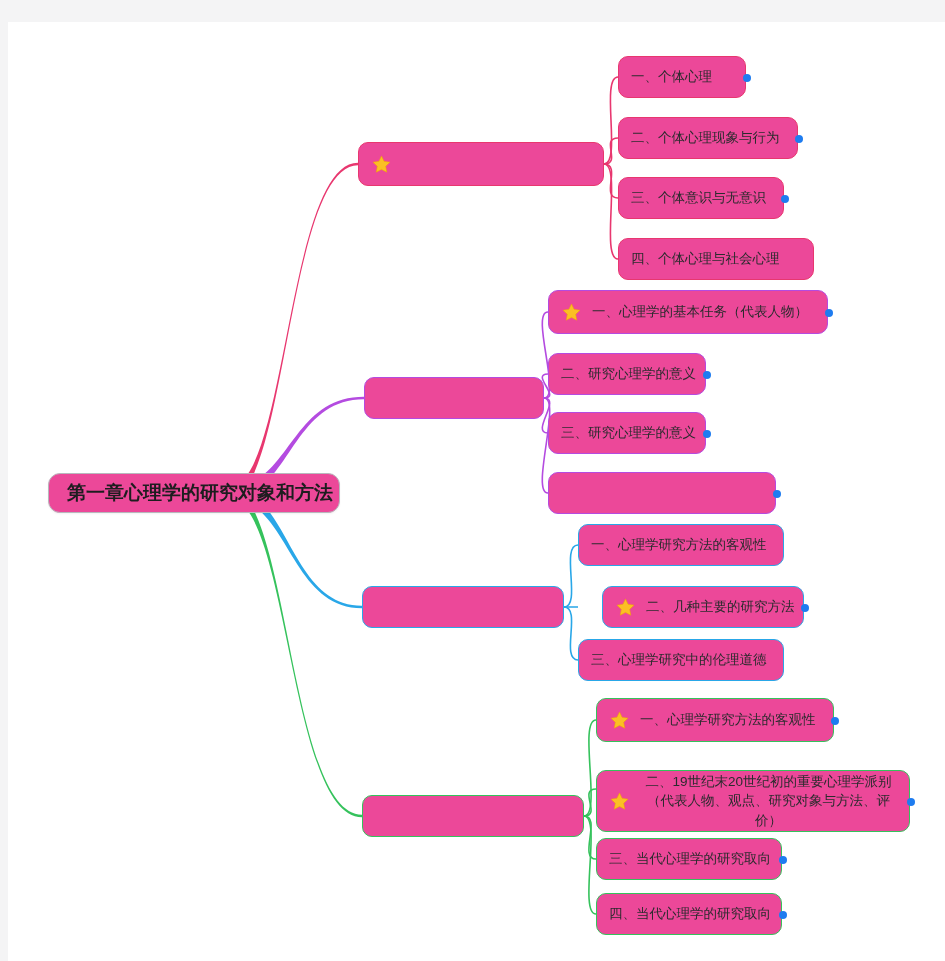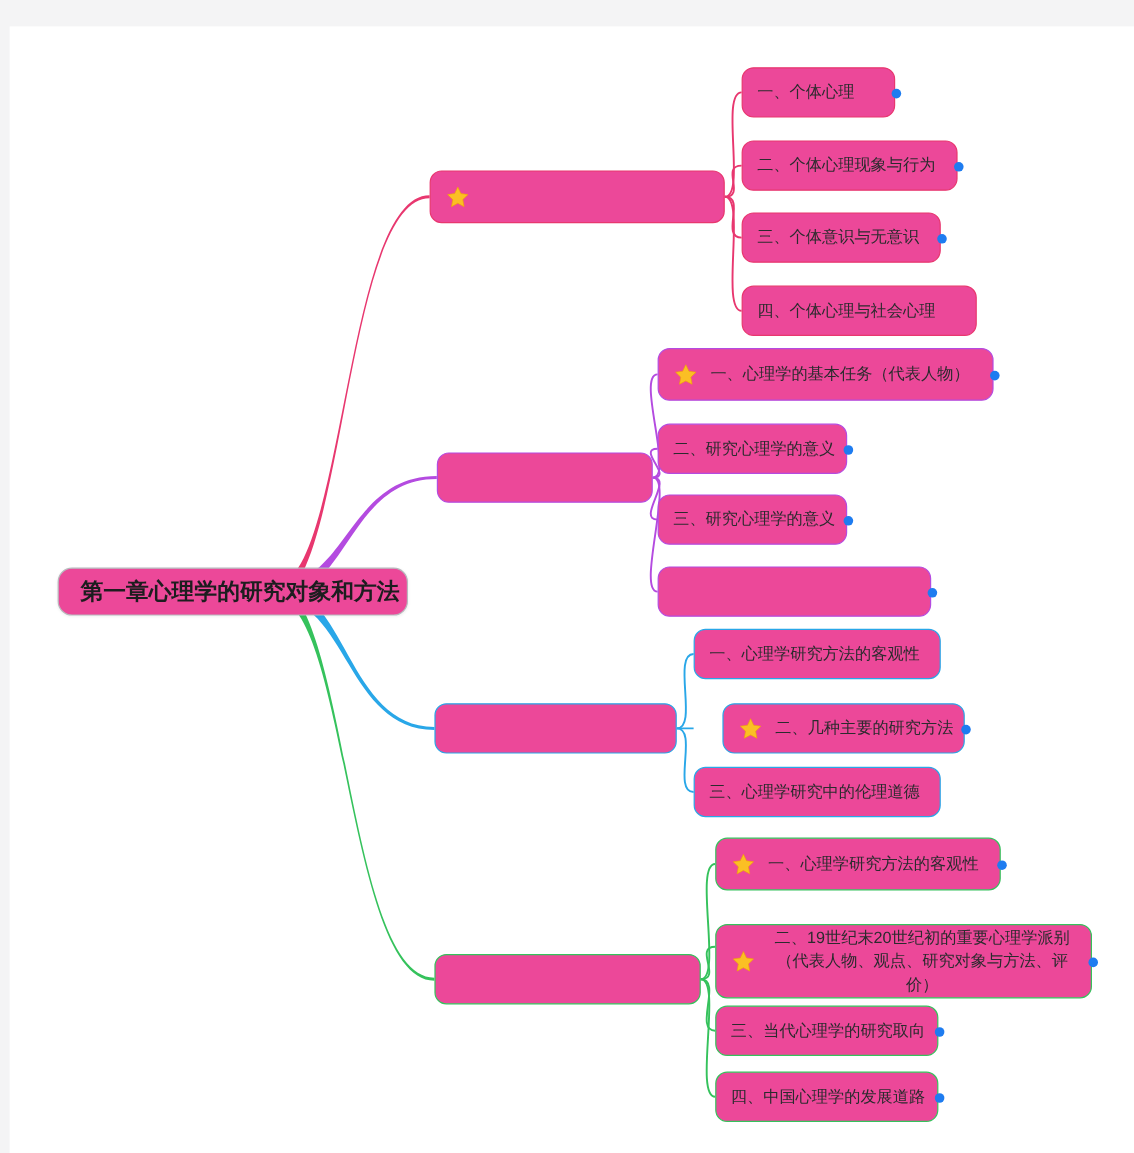--- a/index.html
+++ b/index.html
@@ -172,16 +172,16 @@
         <div>二、19世纪末20世纪初的重要心理学派别</div>
         <div>（代表人物、观点、研究对象与方法、评价）</div>
       </span>
       <span class="dot" style="left: 314px; top: 31px;"></span>
     </div>
     <div class="node leaf" style="left: 596px; top: 838px; width: 186px; height: 42px; border-color: rgb(53, 194, 92);">
       <span class="label">三、当代心理学的研究取向</span>
       <span class="dot" style="left: 186px; top: 21px;"></span>
     </div>
     <div class="node leaf" style="left: 596px; top: 893px; width: 186px; height: 42px; border-color: rgb(53, 194, 92);">
-      <span class="label">四、中国心理学的发展道路</span>
+      <span class="label">四、当代心理学的研究取向</span>
       <span class="dot" style="left: 186px; top: 21px;"></span>
     </div>
   </div>
 
 </body></html>

